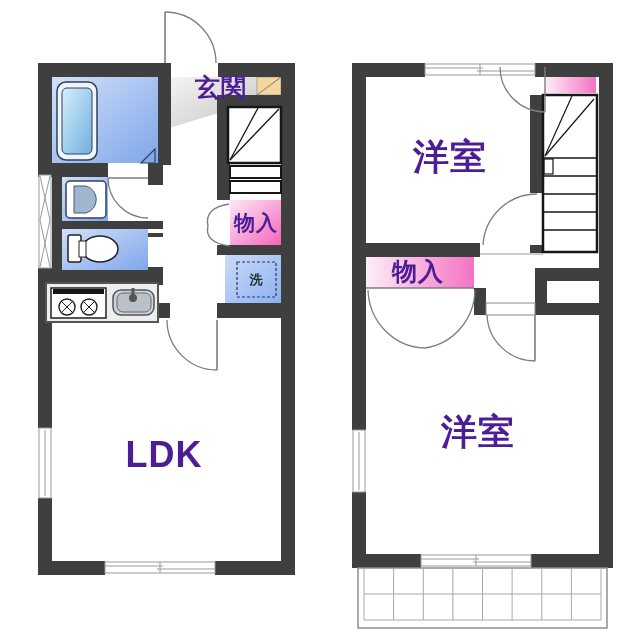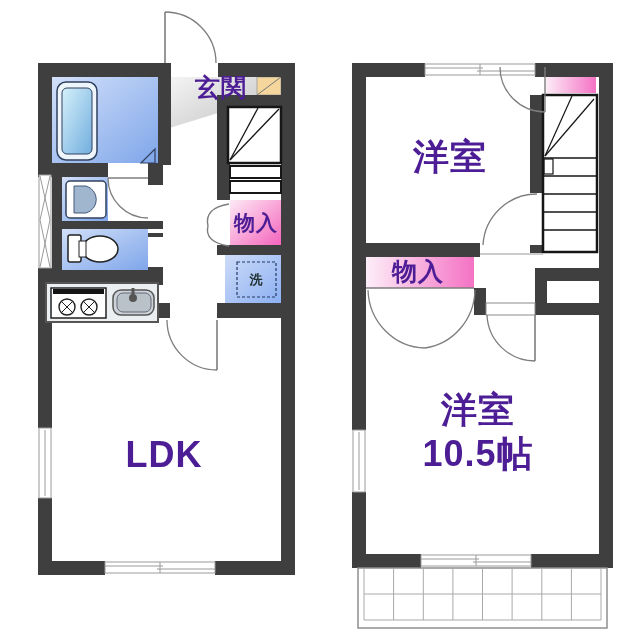--- a/index.html
+++ b/index.html
@@ -258,15 +258,14 @@
   <div class="lbl xs" style="left:256px;top:280px;">洗</div>
   <div class="lbl xl" style="left:164px;top:455px;">
     <div>LDK</div>
   </div>
   <div class="lbl xl" style="left:450px;top:157px;">
     <div>洋室</div>
   </div>
   <div class="lbl md" style="left:418px;top:271px;">物入</div>
   <div class="lbl xl" style="left:478px;top:432px;">
     <div>洋室</div>
-    <div>10.5帖</div>
   </div>
 </div>
 
 </body></html>

